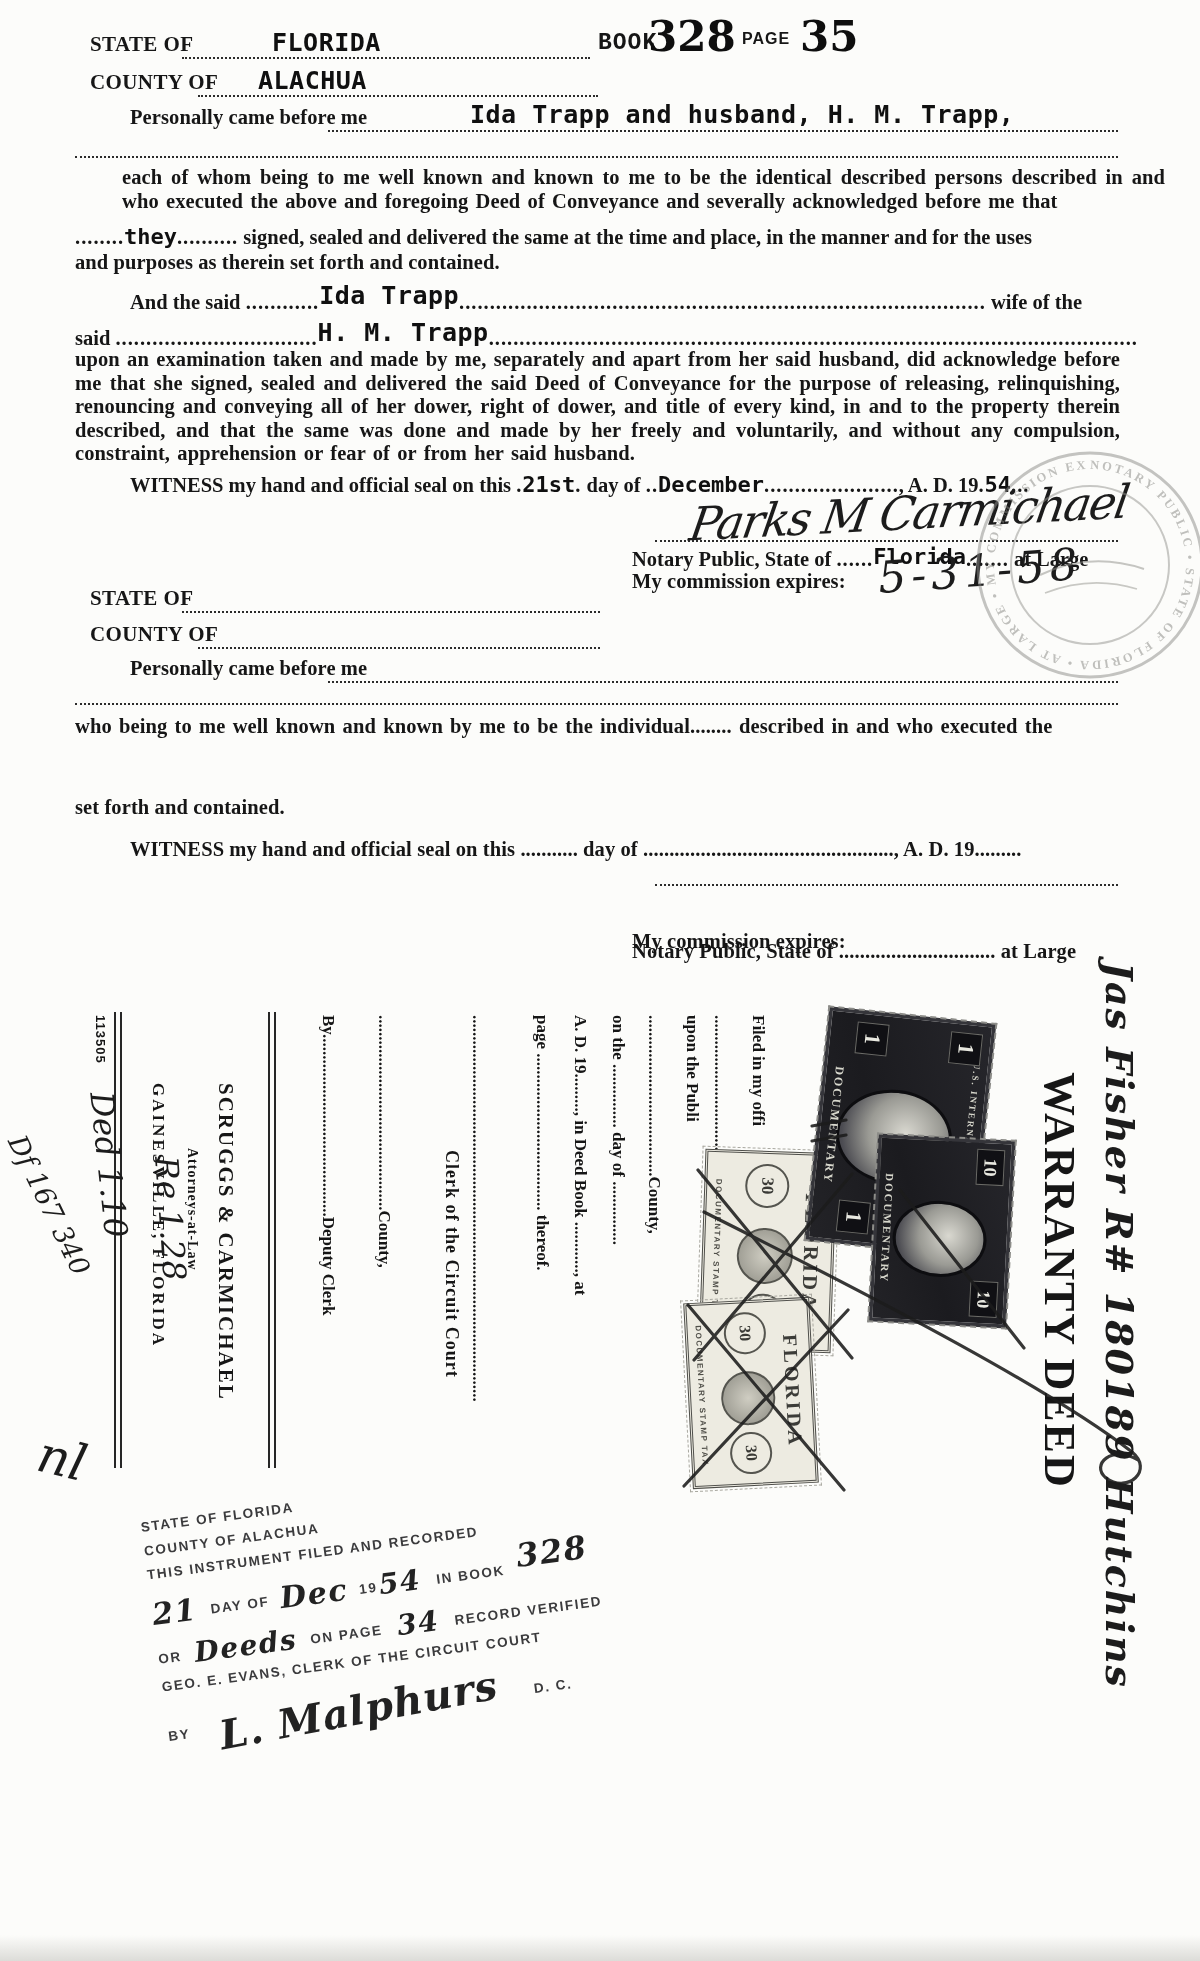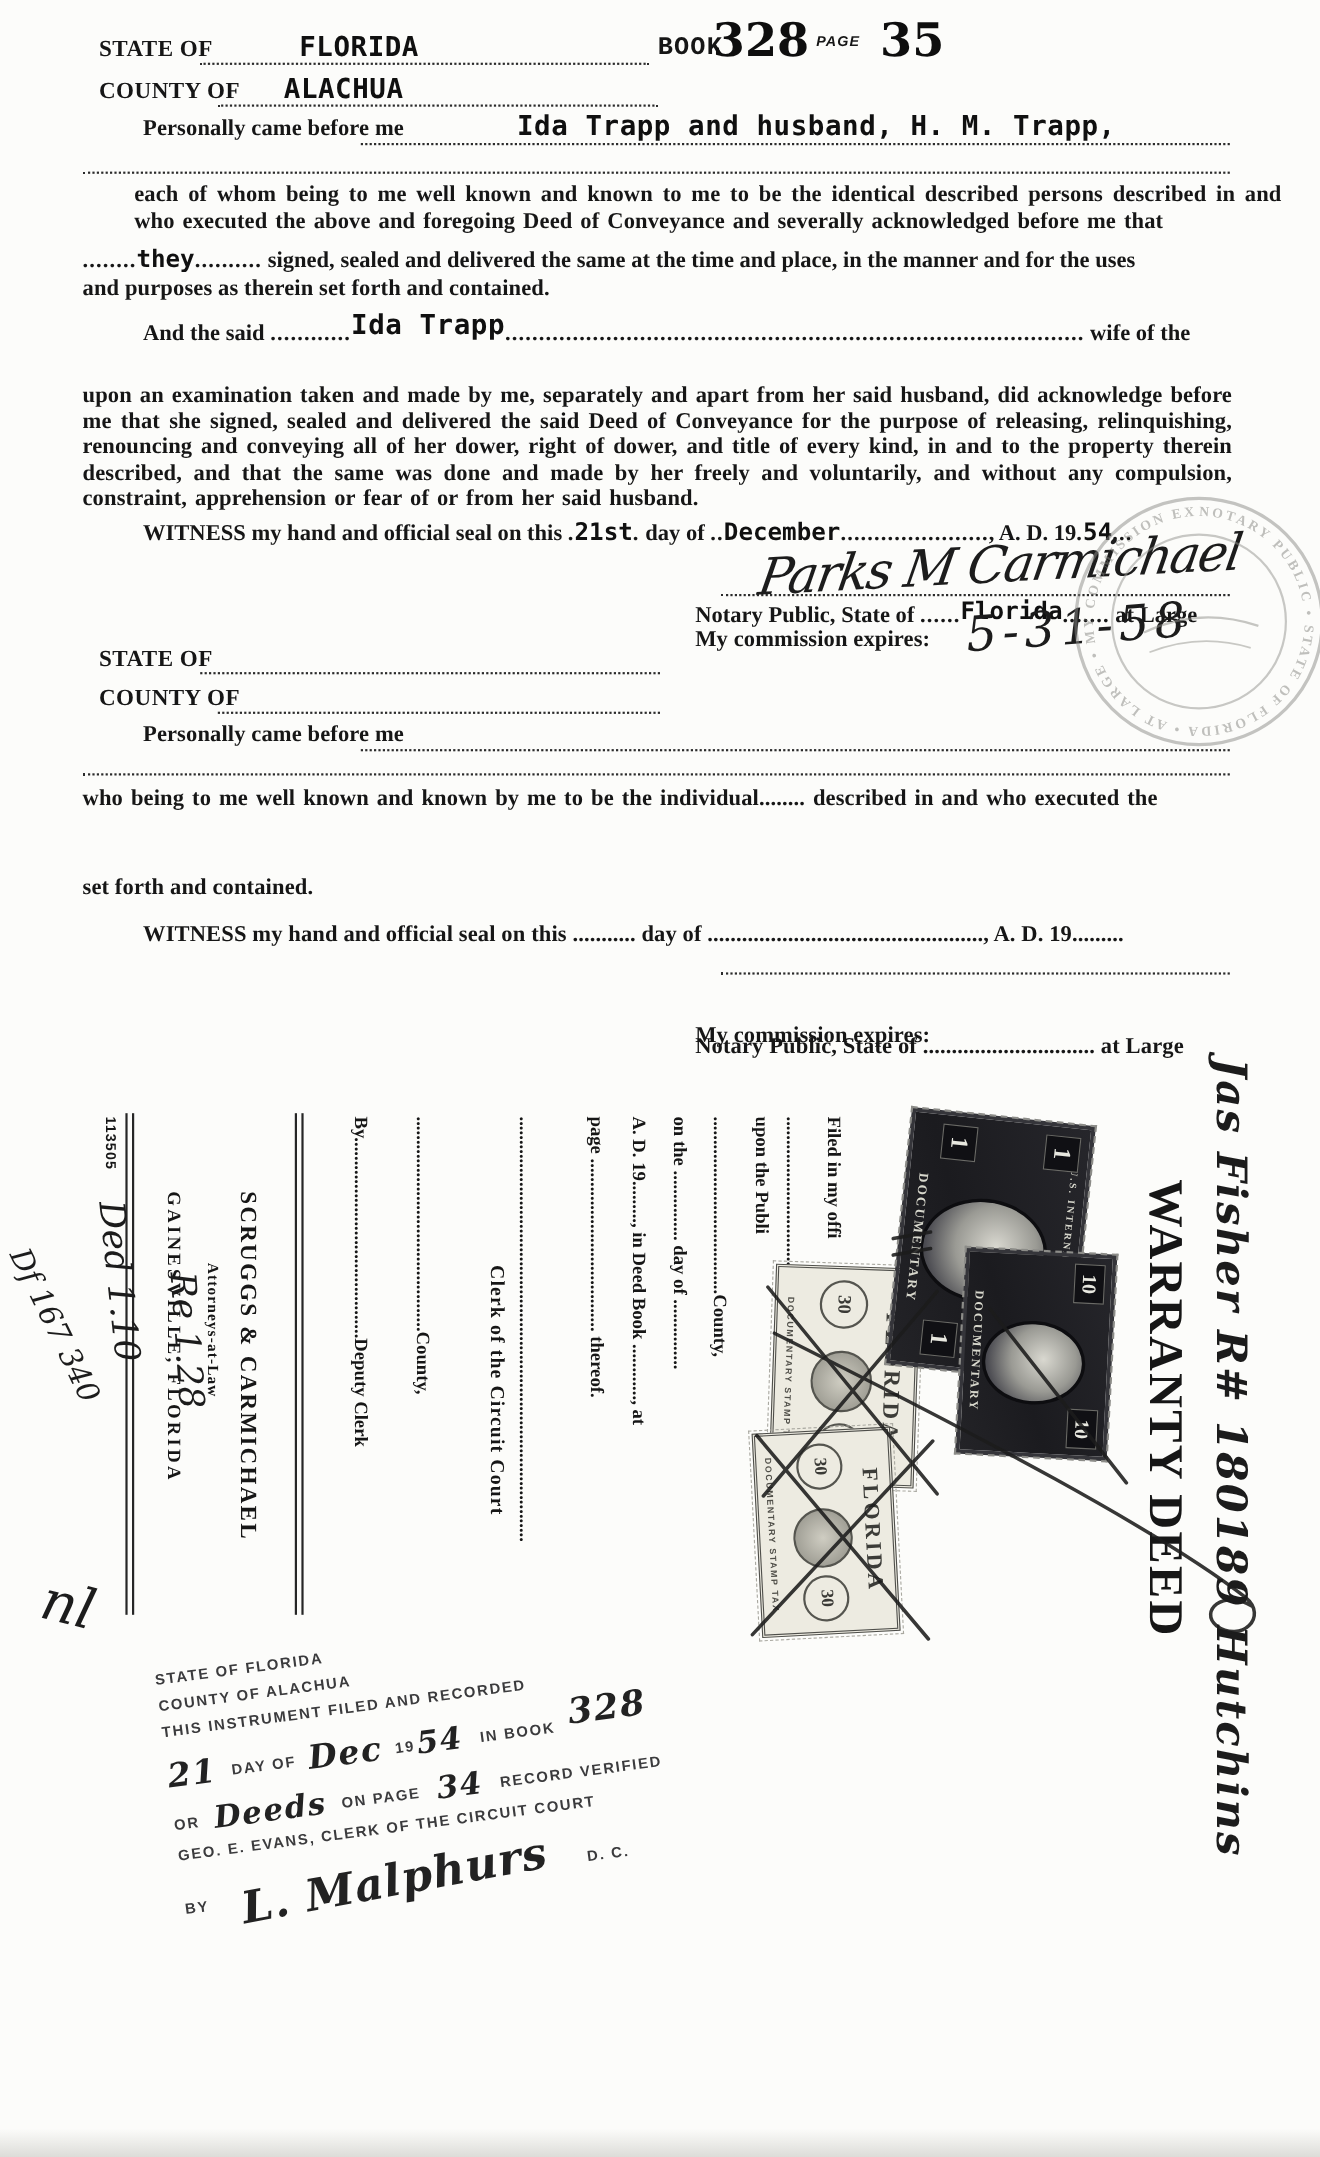--- a/index.html
+++ b/index.html
@@ -50,21 +50,21 @@
 <body>
 
 <div class="page">
 
   <div class="t lbl" style="left:90px;top:32px;">STATE OF</div>
   <div class="dotl" style="left:182px;top:57px;width:408px;"></div>
   <div class="t mono" style="left:272px;top:28px;">FLORIDA</div>
 
   <div class="t b" style="left:598px;top:30px;font-size:23px;letter-spacing:1px;font-family:Liberation Mono, monospace;">BOOK</div>
   <div class="t stamp-big" style="left:648px;top:12px;font-size:42px;">328</div>
-  <div class="t b" style="left:742px;top:30px;font-size:13px;letter-spacing:1px;font-family:'Liberation Sans',sans-serif;font-style:italic;">PAGE</div>
+  <div class="t b" style="left:742px;top:30px;font-size:16px;letter-spacing:1px;font-family:'Liberation Sans',sans-serif;">PAGE</div>
   <div class="t stamp-big" style="left:800px;top:12px;font-size:42px;">35</div>
 
   <div class="t lbl" style="left:90px;top:70px;">COUNTY OF</div>
   <div class="dotl" style="left:198px;top:95px;width:400px;"></div>
   <div class="t mono" style="left:258px;top:66px;">ALACHUA</div>
 
   <div class="t body20" style="left:130px;top:106px;">Personally came before me</div>
   <div class="dotl" style="left:328px;top:130px;width:790px;"></div>
   <div class="t mono" style="left:470px;top:100px;">Ida Trapp and husband, H. M. Trapp,</div>
 
@@ -77,20 +77,24 @@
     <span>signed, sealed and delivered the same at the time and place, in the manner and for the uses</span>
   </div>
   <div class="t body20" style="left:75px;top:251px;">and purposes as therein set forth and contained.</div>
 
   <div class="t" style="left:130px;top:286px;font-size:20.5px;font-weight:bold;">
     <span>And the said</span>
     <span class="dset">............</span><span class="mono" style="position:relative;top:-5px;text-align:center;">Ida Trapp</span><span class="dset">......................................................................................</span>
     <span>wife of the</span>
   </div>
 
+  <div class="t" style="left:75px;top:322px;font-size:20.5px;font-weight:bold;">
+    <span>said</span>
+    <span class="dset">.................................</span><span class="mono" style="position:relative;top:-4px;">H. M. Trapp</span><span class="dset">..........................................................................................................</span>
+  </div>
 
   <div class="para" style="left:75px;top:348px;width:1045px;">upon an examination taken and made by me, separately and apart from her said husband, did acknowledge before me that she signed, sealed and delivered the said Deed of Conveyance for the purpose of releasing, relinquishing, renouncing and conveying all of her dower, right of dower, and title of every kind, in and to the property therein described, and that the same was done and made by her freely and voluntarily, and without any compulsion, constraint, apprehension or fear of or from her said husband.</div>
 
   <div class="t" style="left:130px;top:472px;font-size:20.5px;font-weight:bold;">
     <span>WITNESS my hand and official seal on this</span>
     <span class="dset">.</span><span class="mono-sm">21st</span><span class="dset">.</span>
     <span>day of</span>
     <span class="dset">..</span><span class="mono-sm">December</span><span class="dset">......................</span><span>, A. D. 19</span><span class="dset">.</span><span class="mono-sm">54</span><span class="dset">...</span>
   </div>
 

